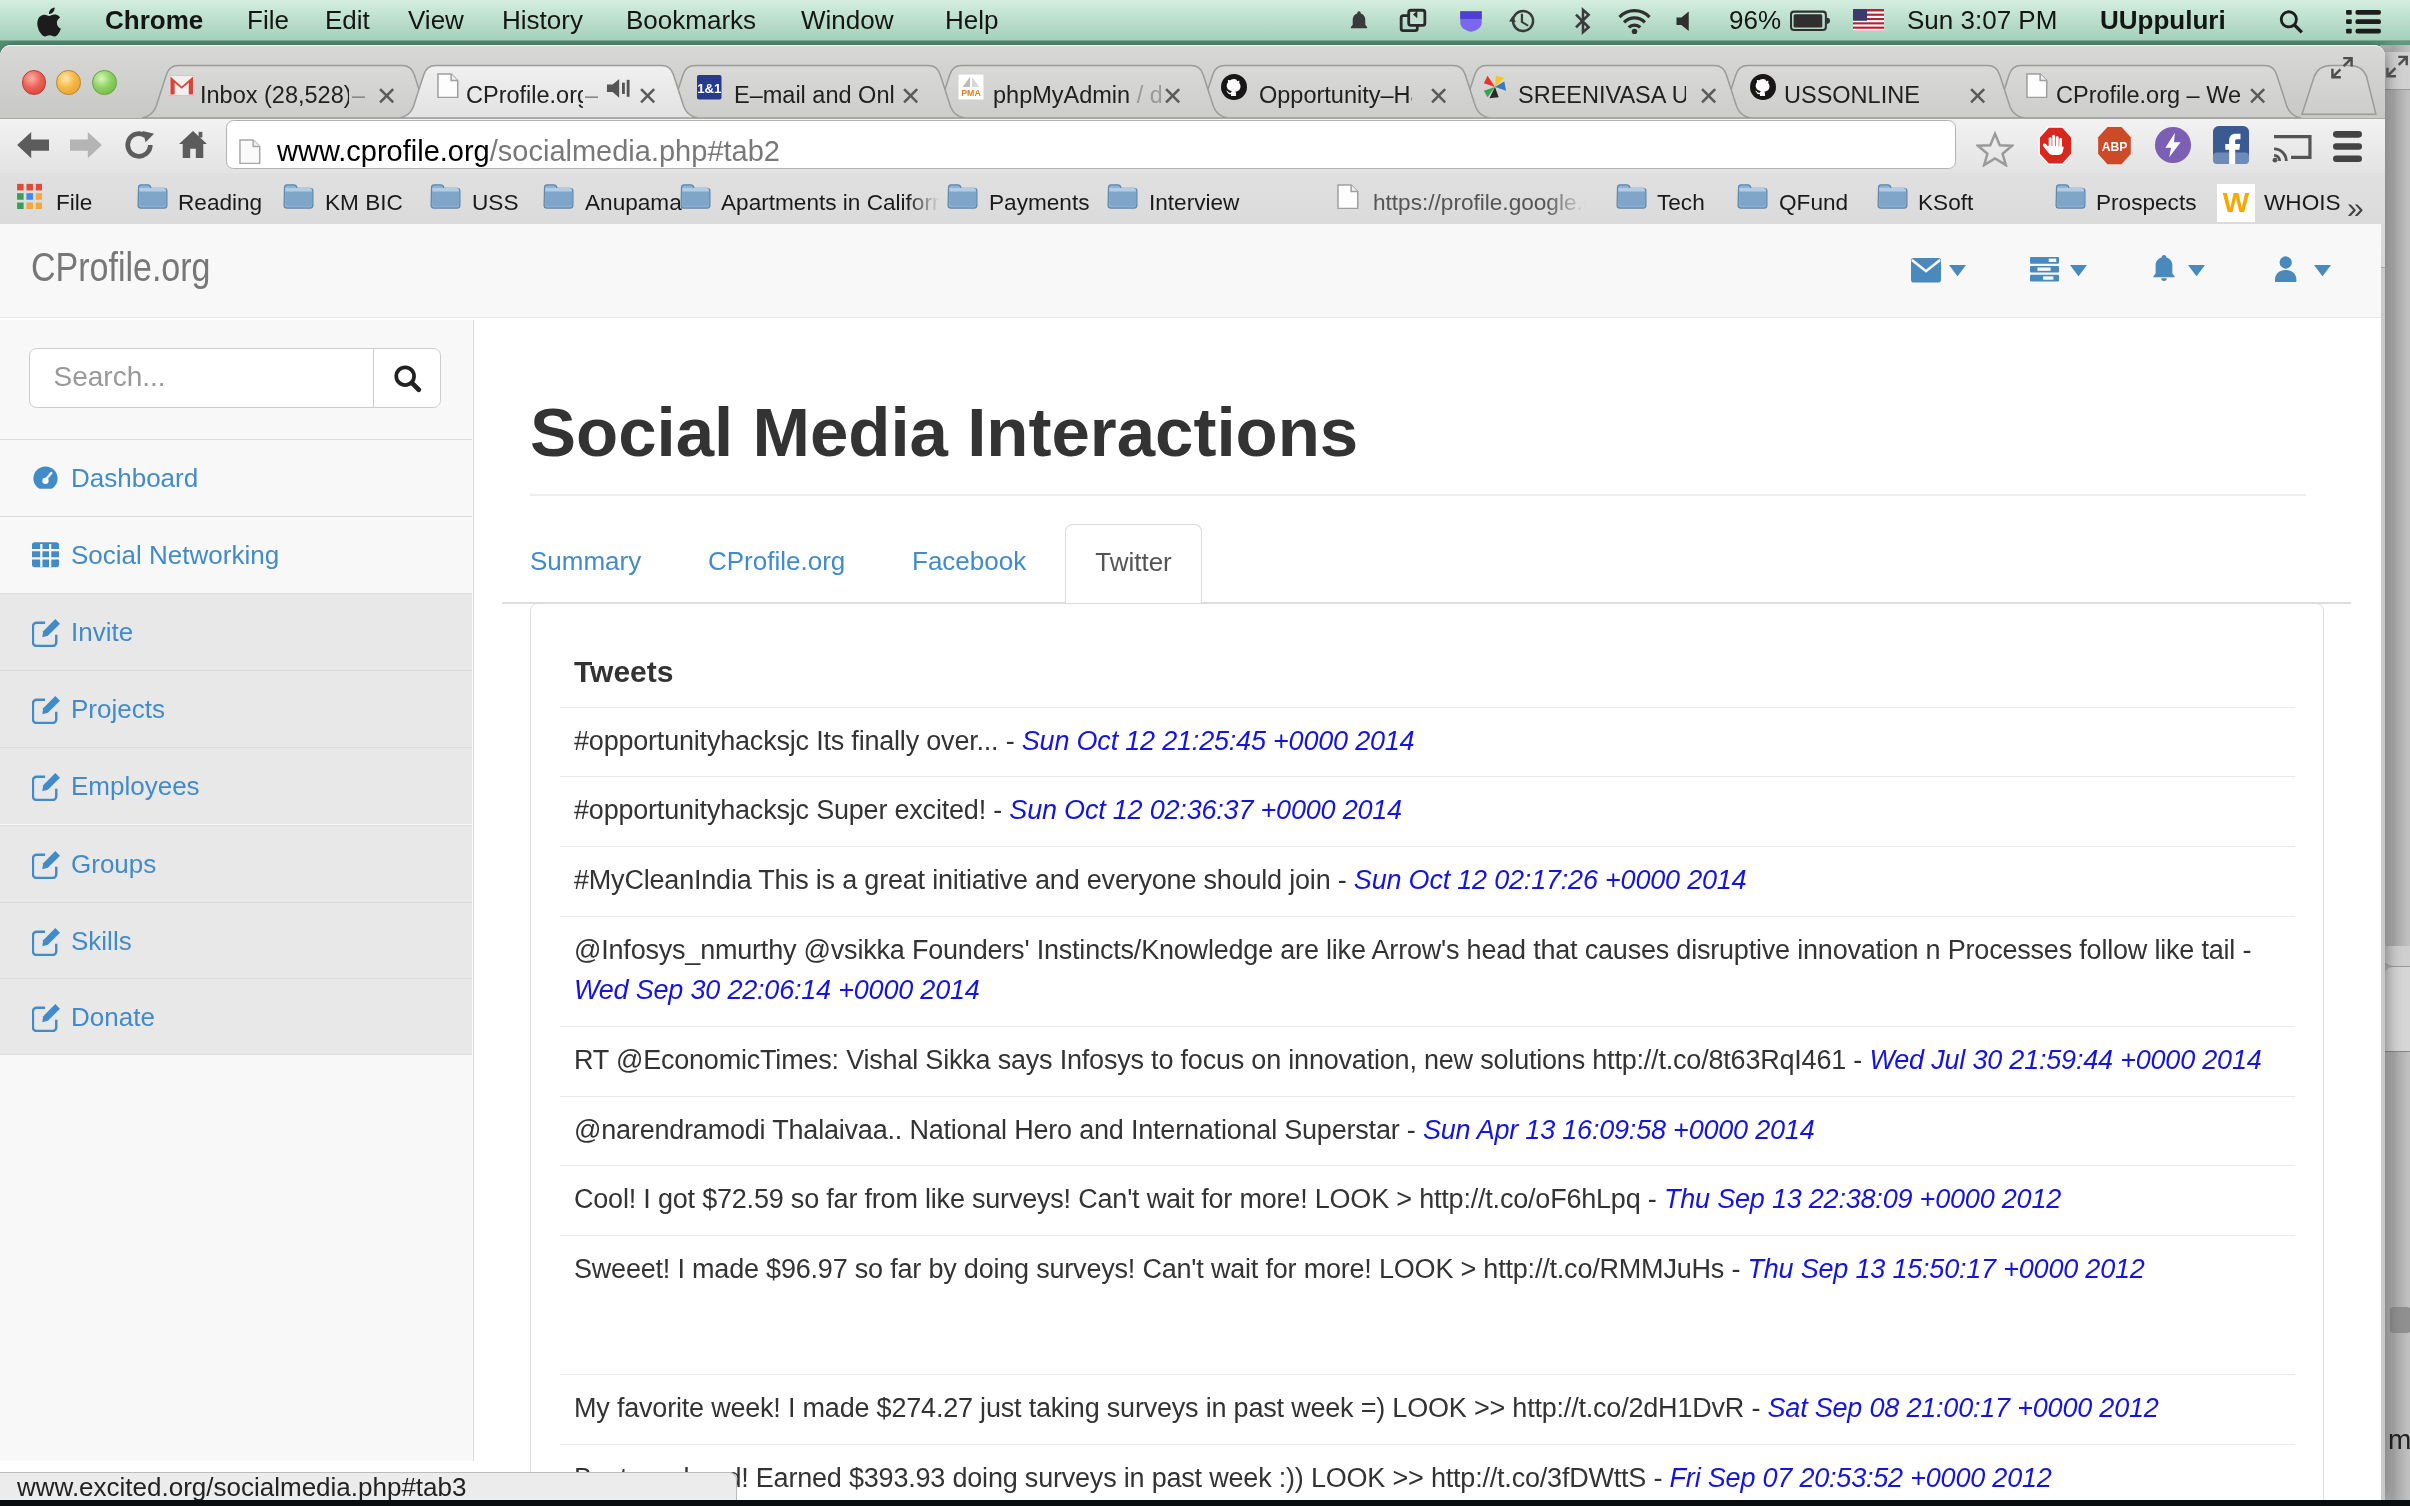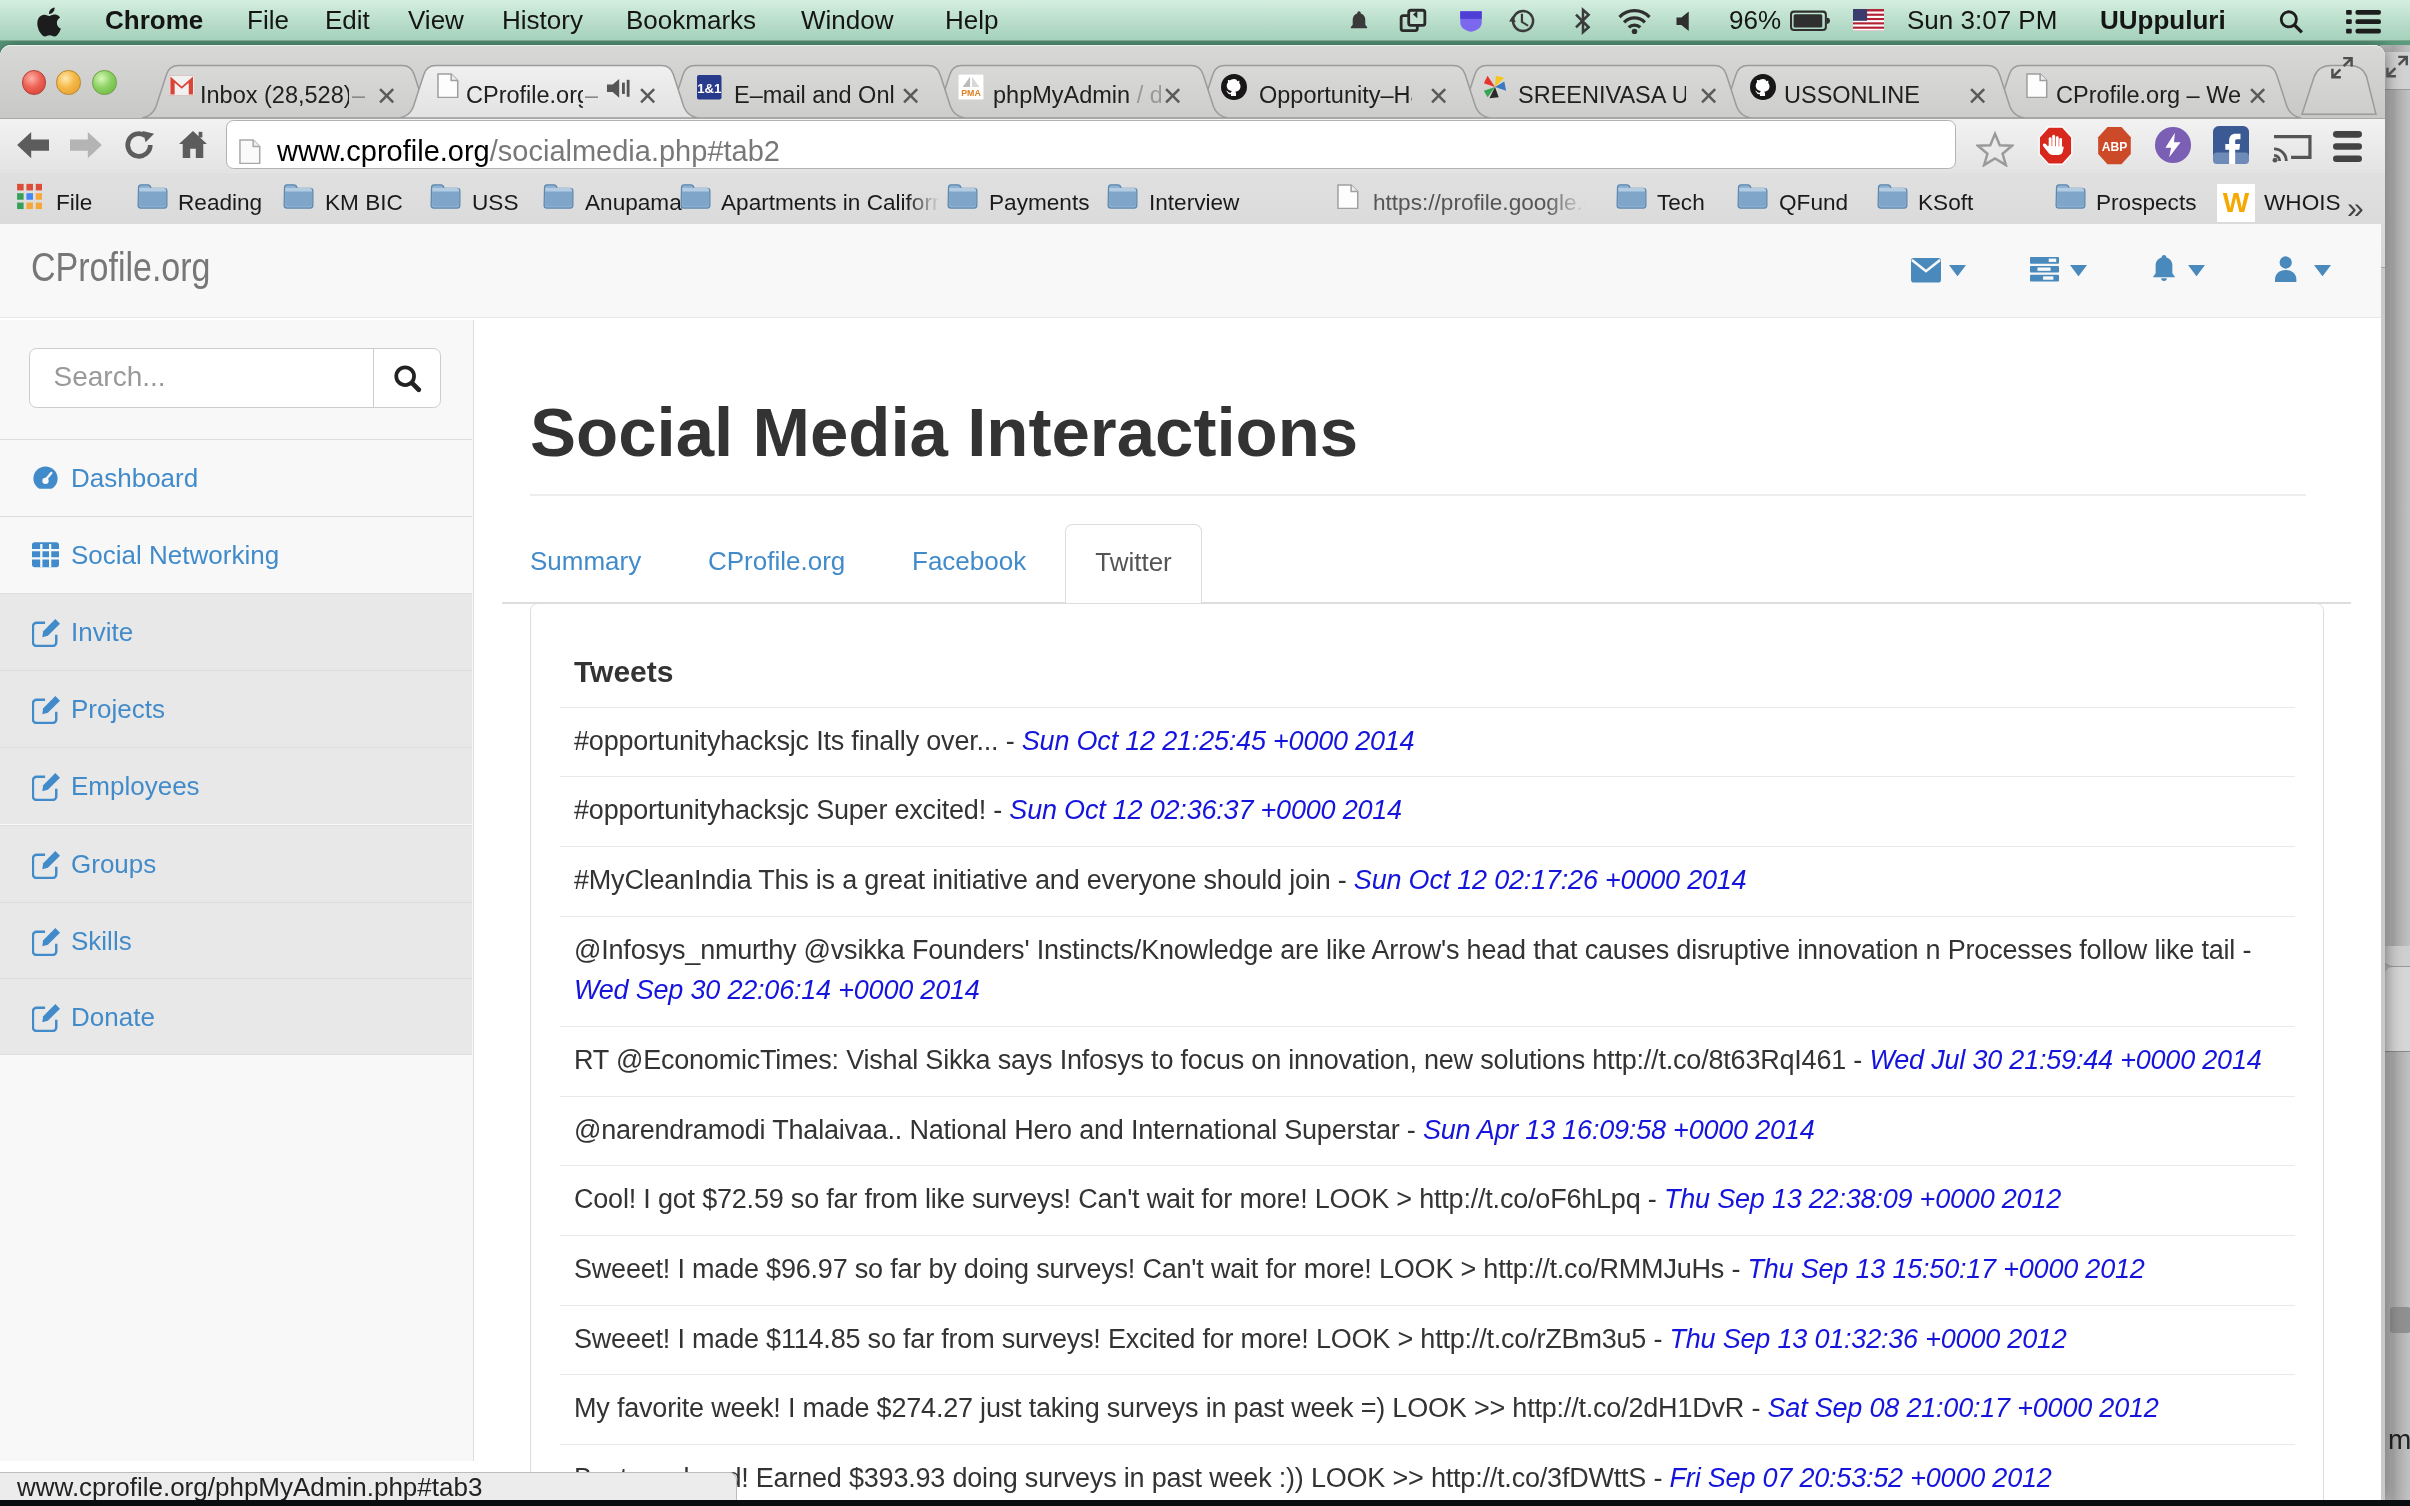--- a/index.html
+++ b/index.html
@@ -457,23 +457,20 @@
             </div>
           <div class="trow" style="top:492px; height:70px;">
               <div class="inner">@narendramodi Thalaivaa.. National Hero and International Superstar - <span class="tdate">Sun Apr 13 16:09:58 +0000 2014</span></div>
             </div>
           <div class="trow" style="top:561px; height:70px;">
               <div class="inner">Cool! I got $72.59 so far from like surveys! Can't wait for more! LOOK &gt; http://t.co/oF6hLpq - <span class="tdate">Thu Sep 13 22:38:09 +0000 2012</span></div>
             </div>
           <div class="trow" style="top:631px; height:70px;">
               <div class="inner">Sweeet! I made $96.97 so far by doing surveys! Can't wait for more! LOOK &gt; http://t.co/RMMJuHs - <span class="tdate">Thu Sep 13 15:50:17 +0000 2012</span></div>
             </div>
-          <div class="trow" style="top:701px; height:70px;">
-              <div class="inner">Sweeet! I made $114.85 so far from surveys! Excited for more! LOOK &gt; http://t.co/rZBm3u5 - <span class="tdate">Thu Sep 13 01:32:36 +0000 2012</span></div>
-            </div>
           <div class="trow" style="top:770px; height:70px;">
               <div class="inner">My favorite week! I made $274.27 just taking surveys in past week =) LOOK &gt;&gt; http://t.co/2dH1DvR - <span class="tdate">Sat Sep 08 21:00:17 +0000 2012</span></div>
             </div>
           <div class="trow" style="top:840px; height:70px;">
               <div class="inner">Best weekend! Earned $393.93 doing surveys in past week :)) LOOK &gt;&gt; http://t.co/3fDWttS - <span class="tdate">Fri Sep 07 20:53:52 +0000 2012</span></div>
             </div>
         </div>
       </div>
     </div>
   </div>
@@ -559,16 +556,16 @@
           <rect x="10" y="21" width="27" height="5" rx="2"></rect>
       </g>
     </svg>
   </div>
 
   <svg class="abs" style="left:2386px; top:55px;" width="24.5" height="24.5" viewBox="0 0 26 26">
     <g stroke="#4e4e4e" stroke-width="2.6" fill="none">
       <path d="M13 2 l9 0 0 9 m-0.5 -8.5 l-8 8 m-3.5 3.5 l-8 8 m-0.5 -8.5 l0 9 9 0"></path>
     </g>
   </svg>
-  <div id="statusbubble">www.cprofile.org/phpMyAdmin.php#tab3</div>
+  <div id="statusbubble">www.excited.org/socialmedia.php#tab3</div>
   <div id="bottomblack"></div>
 </div>
 
 
 </body></html>

